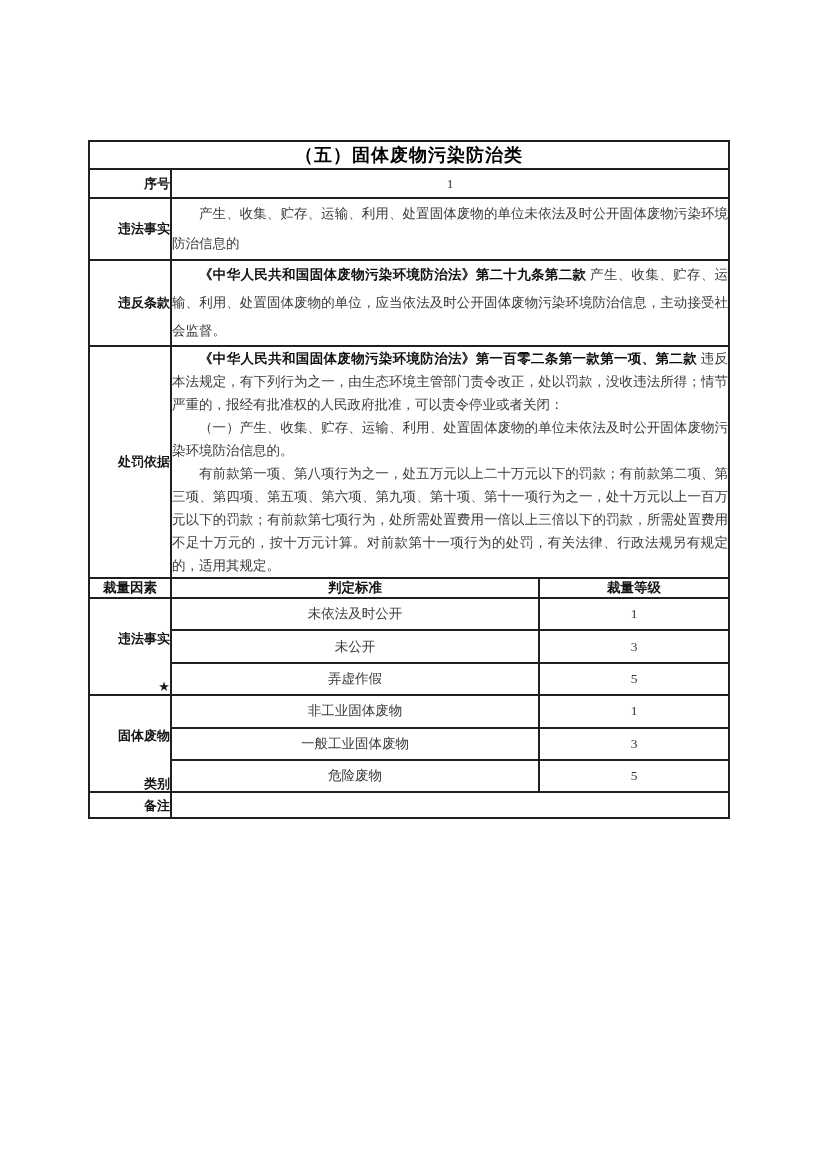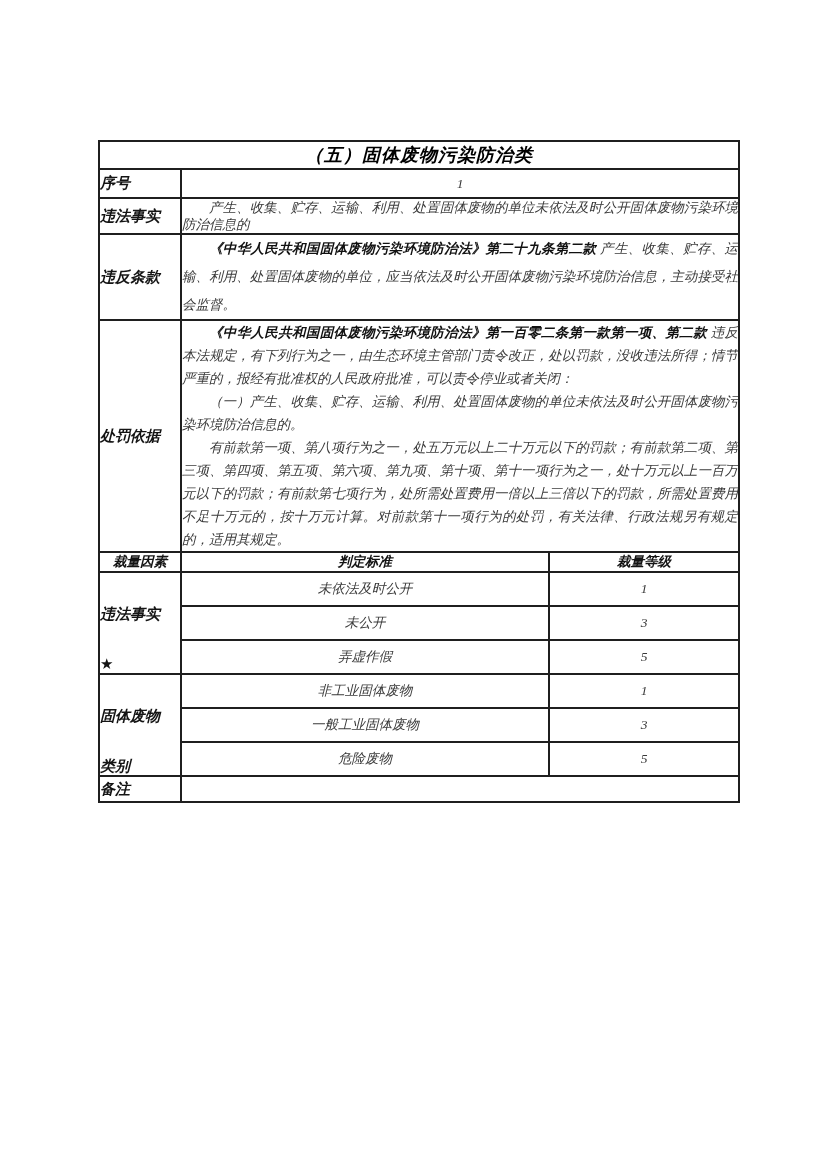--- a/index.html
+++ b/index.html
@@ -6,54 +6,54 @@
   html, body { margin: 0; padding: 0; }
   body {
     width: 826px; height: 1169px;
     background: #ffffff;
     font-family: "Liberation Serif", "DejaVu Serif", serif;
     color: #2e2e2e;
   }
   .sheet { position: relative; width: 826px; height: 1169px; overflow: hidden; background: #fff; }
 
   table.rules {
-    position: absolute; left: 98px; top: 140px;
+    position: absolute; left: 88px; top: 140px;
     width: 640px;
-    border-collapse: collapse; table-layout: fixed; font-style: italic;
+    border-collapse: collapse; table-layout: fixed;
   }
   table.rules td {
     border: 2px solid #1f1f1f;
     padding: 0;
     vertical-align: middle;
     overflow: hidden;
   }
   .title-cell {
     font-family: "Liberation Sans", "DejaVu Sans", sans-serif;
     font-weight: bold; font-size: 18px; color: #000;
     text-align: center; height: 28px; letter-spacing: 1px;
   }
   .label-cell {
     font-family: "Liberation Sans", "DejaVu Sans", sans-serif;
-    font-weight: bold; font-size: 15px; color: #141414;
-    text-align: left; line-height: 1.5; padding: 3px 2px;
+    font-weight: bold; font-size: 13px; color: #141414;
+    text-align: right; line-height: 1.5; padding: 3px 2px;
   }
   .center-cell {
     text-align: center; font-size: 13.5px; height: 29px; color: #3a3a3a;
   }
   .head-cell {
     font-family: "Liberation Sans", "DejaVu Sans", sans-serif;
     font-weight: bold; font-size: 13.5px; color: #141414;
     text-align: center; height: 20px;
   }
   .para-cell {
     font-size: 13.5px; color: #3a3a3a;
     text-align: justify; padding: 3px 10px; vertical-align: middle;
   }
   .para-cell p { margin: 0; text-indent: 2em; }
-  .lh-tight  { line-height: 17px; }
+  .lh-tight  { line-height: 30px; }
   .lh-wide   { line-height: 28px; }
   .lh-mid    { line-height: 23px; }
   .b { font-weight: bold; color: #111; }
   .sub-sep td { border-top: 1px solid #5a5a5a; }
   .remark-cell { height: 26px; }
   .star-line { line-height: 1.2; margin-top: 32px; }
   .page-number {
     position: absolute; left: 0; right: 0; top: 1077px;
     text-align: center; font-size: 15px; color: #222;
   }

